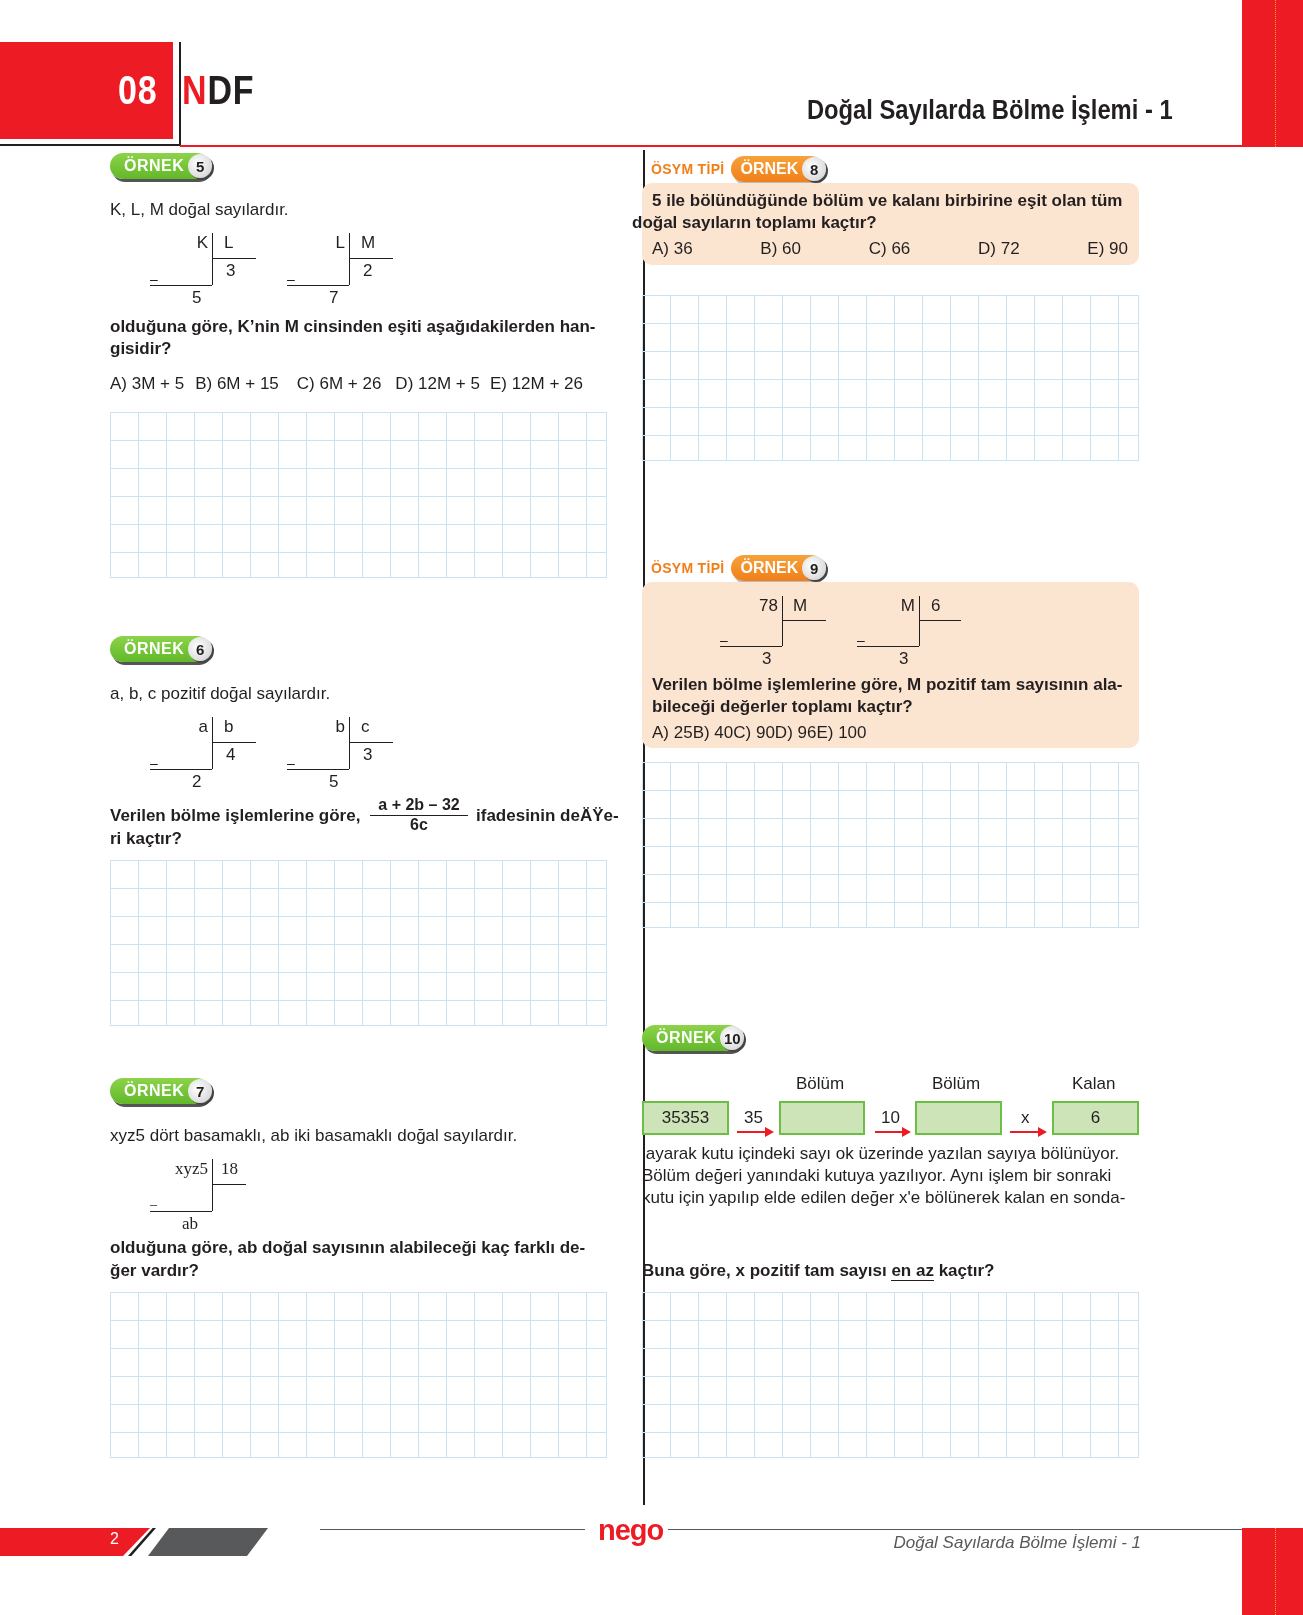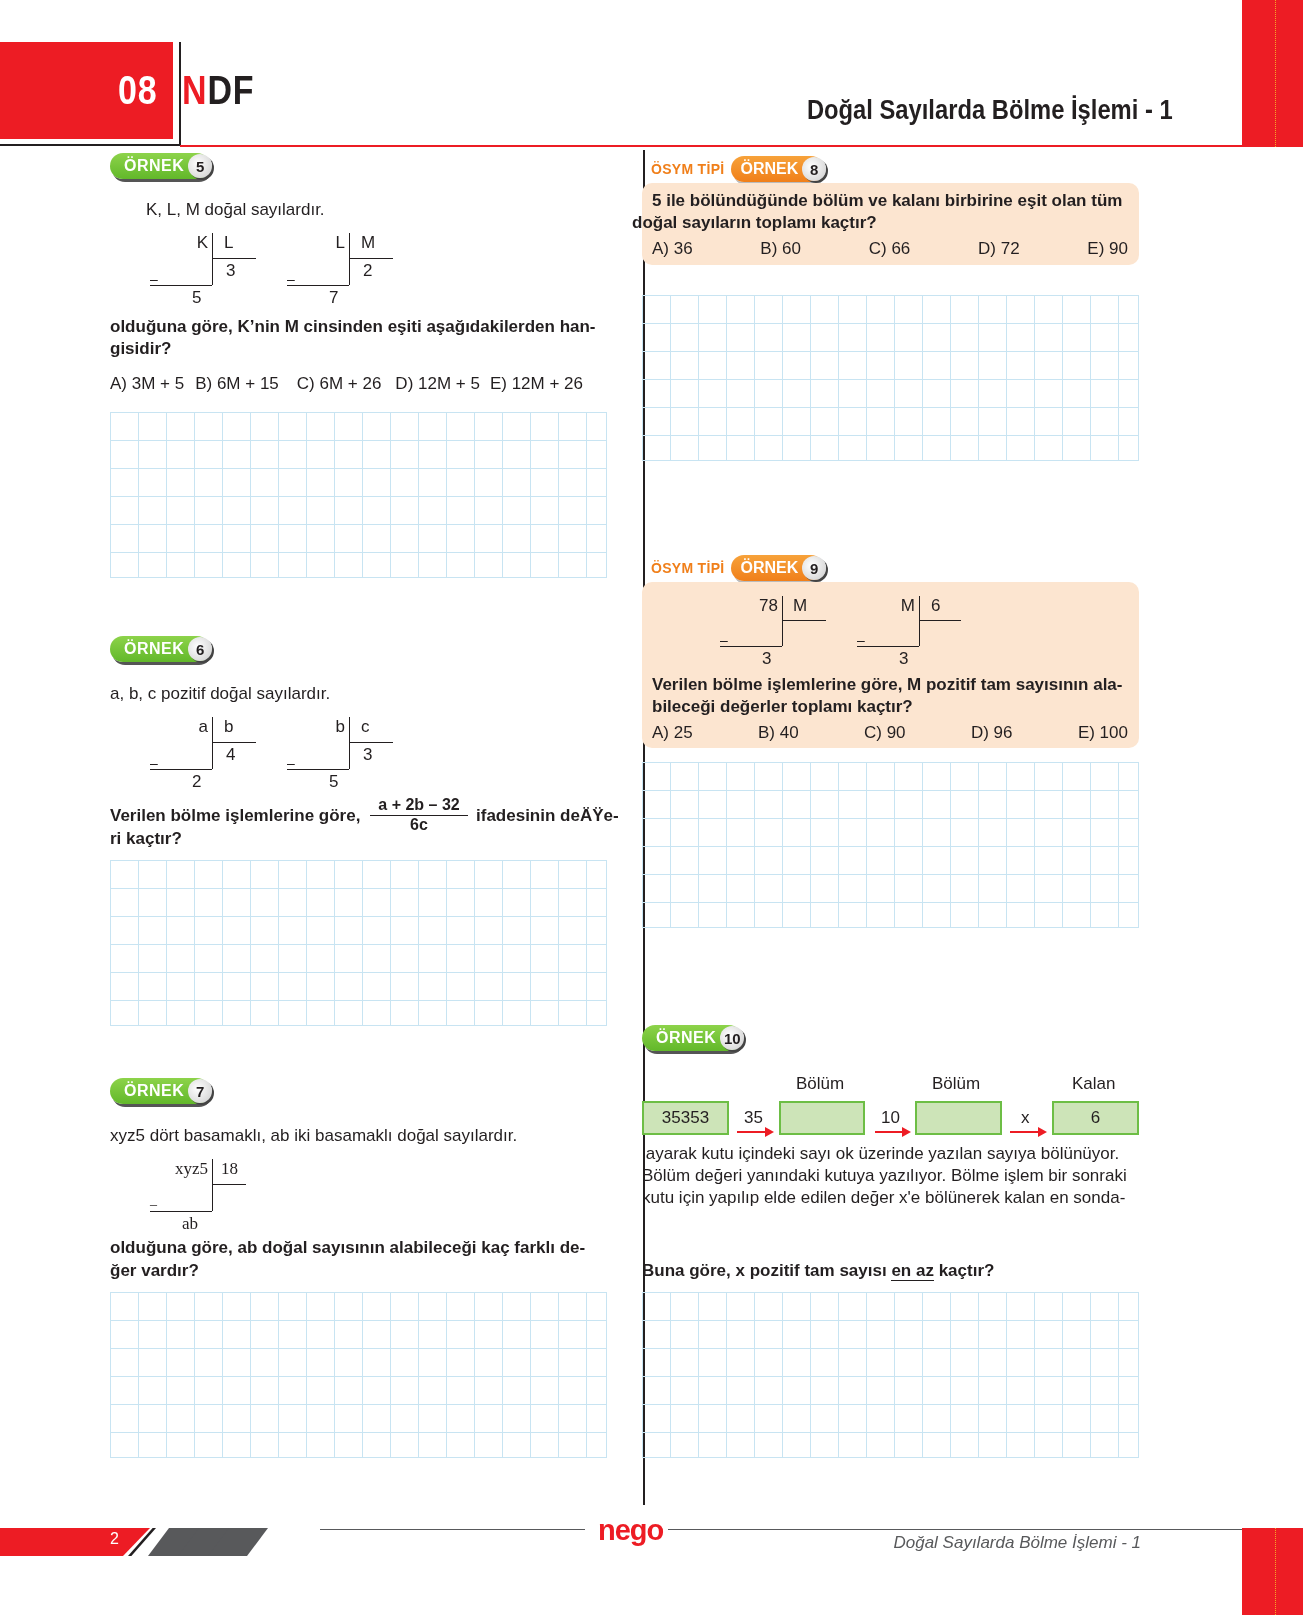--- a/index.html
+++ b/index.html
@@ -85,21 +85,21 @@
 <div class="abs side-red-top">
     <div class="side-dots"></div>
   </div>
 
 <div class="abs col-div"></div>
 
 <div class="abs badge" style="left:110px;top:152px;">
   <div class="pill-green">ÖRNEK</div>
   <div class="num-circle">5</div>
 </div>
-<div class="abs txt" style="left:110px;top:199px;margin-left:36px;">K, L, M doğal sayılardır.</div>
+<div class="abs txt" style="left:110px;top:199px;">K, L, M doğal sayılardır.</div>
 
 <div class="div-diag" style="left:148px;top:233px;">
   <div class="dd-dividend" style="left:0;">K</div>
   <div class="dd-vline" style="left:64px;top:0;height:52px;"></div>
   <div class="dd-hline" style="left:64px;top:25px;width:44px;"></div>
   <div class="abs" style="left:76px;top:0;">L</div>
   <div class="abs" style="left:78px;top:28px;">3</div>
   <div class="dd-minus" style="left:2px;top:38px;">–</div>
   <div class="dd-hline" style="left:2px;top:52px;width:62px;"></div>
   <div class="abs" style="left:44px;top:55px;">5</div>
@@ -220,21 +220,21 @@
   <div class="dd-vline" style="left:64px;top:0;height:50px;"></div>
   <div class="dd-hline" style="left:64px;top:24px;width:42px;"></div>
   <div class="abs" style="left:76px;top:0;">6</div>
   <div class="dd-minus" style="left:2px;top:36px;">–</div>
   <div class="dd-hline" style="left:2px;top:50px;width:62px;"></div>
   <div class="abs" style="left:44px;top:53px;">3</div>
 </div>
 
 <div class="abs txt bold" style="left:652px;top:674px;">Verilen bölme işlemlerine göre, M pozitif tam sayısının ala-</div>
 <div class="abs txt bold" style="left:652px;top:696px;">bileceği değerler toplamı kaçtır?</div>
-<div class="choices" style="left:652px;top:723px;width:476px;justify-content:space-between;">
+<div class="choices" style="left:652px;top:723px;width:476px;justify-content:flex-start;">
   <span>A) 25</span>
   <span>B) 40</span>
   <span>C) 90</span>
   <span>D) 96</span>
   <span>E) 100</span>
 </div>
 <div class="grid" style="left:642px;top:762px;width:497px;height:166px;"></div>
 
 <div class="abs badge" style="left:642px;top:1024px;">
   <div class="pill-green">ÖRNEK</div>
@@ -252,21 +252,21 @@
 
 <div class="abs txt" style="left:744px;top:1107px;">35</div>
 <div class="arrow" style="left:737px;top:1131px;width:35px;"></div>
 <div class="abs txt" style="left:881px;top:1107px;">10</div>
 <div class="arrow" style="left:875px;top:1131px;width:34px;"></div>
 <div class="abs txt" style="left:1021px;top:1107px;">x</div>
 <div class="arrow" style="left:1010px;top:1131px;width:35px;"></div>
 
 <div class="abs" style="left:642px;top:1143px;width:500px;">
   <div class="txt">layarak kutu içindeki sayı ok üzerinde yazılan sayıya bölünüyor.</div>
-  <div class="txt">Bölüm değeri yanındaki kutuya yazılıyor. Bölme işlem bir sonraki</div>
+  <div class="txt">Bölüm değeri yanındaki kutuya yazılıyor. Aynı işlem bir sonraki</div>
   <div class="txt">kutu için yapılıp elde edilen değer x'e bölünerek kalan en sonda-</div>
 </div>
 <div class="abs txt bold" style="left:642px;top:1260px;white-space:pre;"><span>Buna göre, x pozitif tam sayısı </span><span style="border-bottom:1px solid #231f20;">en az</span><span> kaçtır?</span></div>
 <div class="grid" style="left:642px;top:1292px;width:497px;height:166px;"></div>
 
 <div class="abs ft-red"></div>
 <div class="abs ft-num">2</div>
 <div class="abs" style="left:128px;top:1528px;width:28px;height:28px;background:#231f20;clip-path:polygon(88% 0,100% 0,12% 100%,0 100%);"></div>
 <div class="abs ft-slash" style="left:148px;width:60px;"></div>
 <div class="abs ft-slash" style="left:178px;width:60px;"></div>

